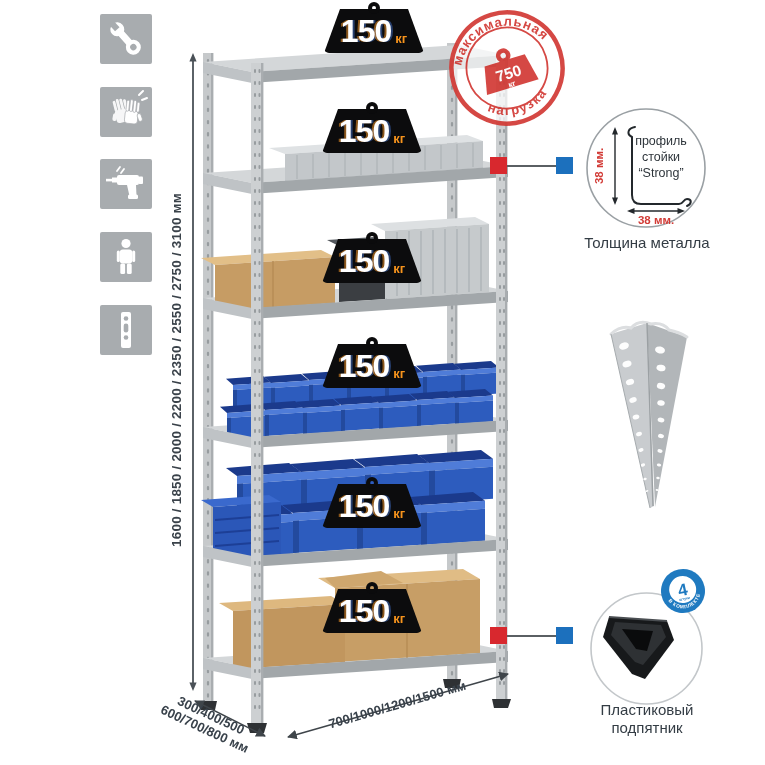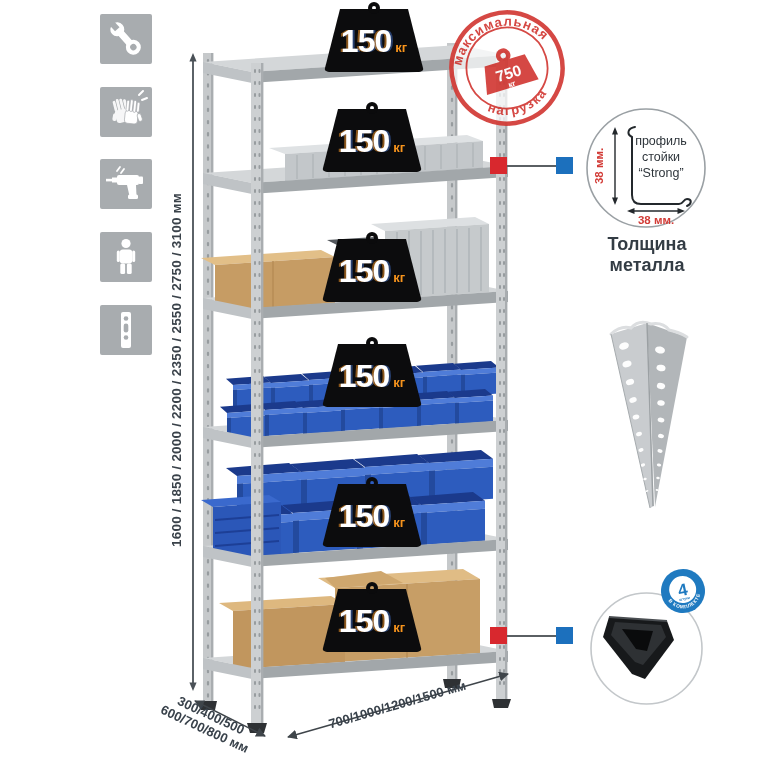--- a/index.html
+++ b/index.html
@@ -11,35 +11,35 @@
                display:flex; align-items:center; justify-content:center; }
 
   
   .vlabel { position:absolute; left:176px; top:370px; transform:translate(-50%,-50%) rotate(-90deg);
             white-space:nowrap; font-size:13.5px; font-weight:bold; color:#3a424a; letter-spacing:.2px; }
 
   
   .weight-badge { position:absolute; width:100px; text-align:center; }
   .weight-badge .ring { width:12px; height:12px; border:4.5px solid #0b0b0c; border-radius:50%;
                         margin:0 auto -5px auto; position:relative; z-index:1; background:transparent; }
-  .weight-badge .trap { position:relative; height:63px; background:#0c0c0d; border-radius:5px;
+  .weight-badge .trap { position:relative; height:44px; background:#0c0c0d; border-radius:5px;
                         clip-path:polygon(16% 0, 84% 0, 100% 100%, 0% 100%);
                         display:flex; align-items:center; justify-content:center; }
   .weight-badge .val { color:#fff; font-size:32px; font-weight:bold; letter-spacing:-1px; line-height:1;
                        text-shadow:-2px 0 0 rgba(244,150,40,.55), 2px 0 0 rgba(80,140,255,.40); }
   .weight-badge .unit { color:#f7941d; font-size:13px; font-weight:bold; margin:14px 0 0 4px; }
 
   
   .conn-line { position:absolute; height:2px; background:#5a5f63; }
   .sq { position:absolute; width:17px; height:17px; }
   .sq.red { background:#d8282e; }
   .sq.blue { background:#1c70bd; }
 
   
-  .caption { position:absolute; width:150px; text-align:center; font-size:18px; font-weight:bold;
+  .caption { position:absolute; width:150px; text-align:center; font-size:15px; font-weight:normal;
              color:#333c44; line-height:1.18; }
 
   
   .dim-label { position:absolute; font-size:13px; font-weight:bold; color:#39424b; text-align:center; line-height:1.15; }
 </style>
 </head>
 <body>
 
 <div id="canvas">
 
@@ -370,20 +370,24 @@
     <g transform="rotate(-12 23 23)">
       <circle cx="23" cy="23" r="22" fill="#1f7ac0"></circle>
       <circle cx="23" cy="21.5" r="13.5" fill="#fff"></circle>
       <text x="23" y="27.5" font-size="17" font-weight="bold" fill="#1f7ac0" text-anchor="middle">4</text>
       <text x="23" y="32" font-size="3.6" font-weight="bold" fill="#1f7ac0" text-anchor="middle">штуки</text>
       <text font-size="4.8" font-weight="bold" fill="#fff" letter-spacing=".6" style="text-transform:uppercase">
         <textPath href="#badgeArc" startOffset="50%" text-anchor="middle">в комплекте</textPath>
       </text>
     </g>
   </svg>
+  <div class="caption" style="left:572px;top:701px">
+    <div>Пластиковый</div>
+    <div>подпятник</div>
+  </div>
 
   <svg style="position:absolute;left:140px;top:660px" width="400" height="100" viewBox="0 0 400 100">
     <defs>
       <marker id="arr" viewBox="0 0 10 10" refX="9" refY="5" markerWidth="7" markerHeight="7" orient="auto-start-reverse">
         <path d="M0,0 L10,5 L0,10 Z" fill="#3f454a"></path>
       </marker>
     </defs>
     <line x1="55" y1="41" x2="125" y2="76" stroke="#3f454a" stroke-width="1.4" marker-start="url(#arr)" marker-end="url(#arr)"></line>
     <line x1="148" y1="77" x2="368" y2="14" stroke="#3f454a" stroke-width="1.4" marker-start="url(#arr)" marker-end="url(#arr)"></line>
   </svg>

